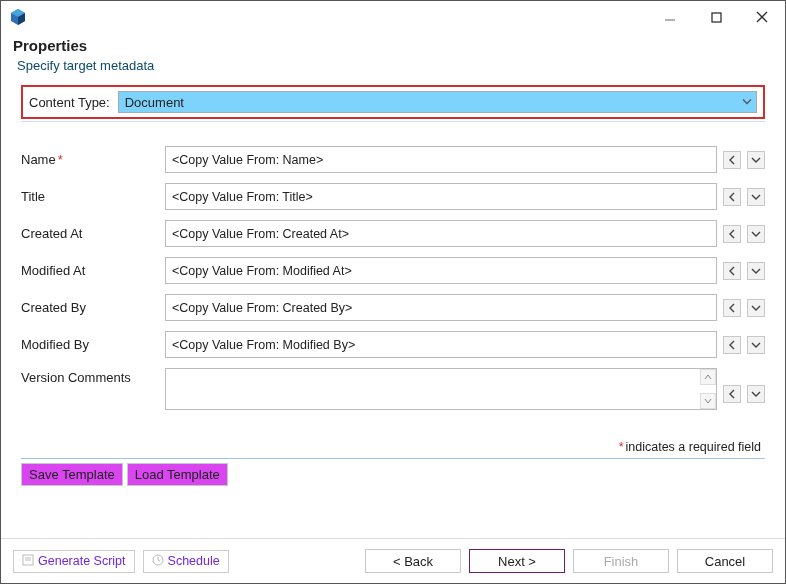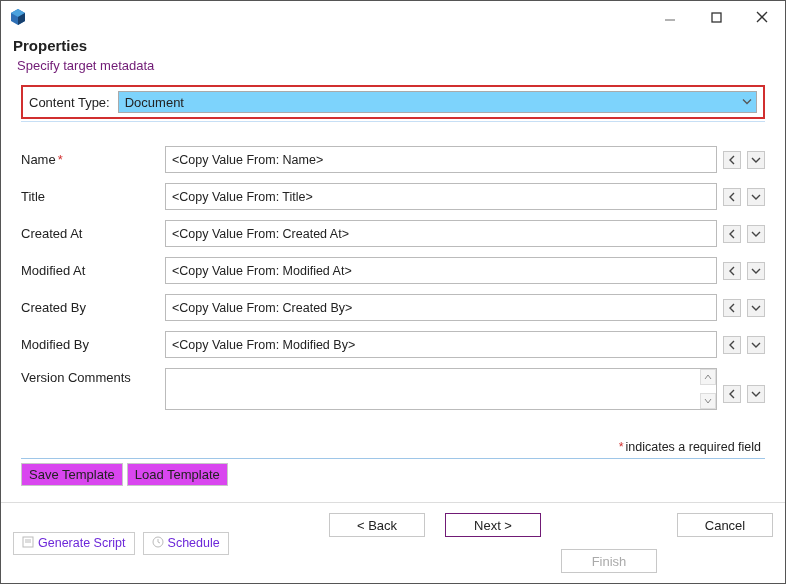--- a/index.html
+++ b/index.html
@@ -37,21 +37,21 @@
     user-select: none;
   }
   .win-btn svg { display:block; }
   .header {
     padding: 4px 12px 6px 12px;
   }
   .header h1 {
     font-size: 15px; font-weight: bold; margin: 0 0 4px 0;
   }
   .header .sub {
-    font-size: 13px; color: #701a75; margin:2px 0 6px 4px;
+    font-size: 13px; color: #0c4a6e; margin:2px 0 6px 4px;
   }
   .content {
     flex: 1;
     padding: 0 20px;
     overflow: hidden;
   }
   .highlight-row {
     border: 2px solid #d12f2f;
     padding: 4px 6px;
     display: flex; align-items: center;
@@ -122,29 +122,29 @@
     border-top:1px solid #ddd;
     padding:10px 12px;
     display:flex; align-items:center; gap:8px;
   }
   .fx-btn {
     border:1px solid #ccc; background:#fff;
     padding:3px 8px; font-size:12.5px;
     display:flex; align-items:center; gap:4px;
     color:#6d28d9; cursor:default;
   }
-  .nav { margin-left:auto; display:flex; gap:20px;}
+  .nav { margin-left:auto; display:flex; gap:8px;}
   .nav-btn {
     width:96px; height:24px;
     border:1px solid #c8c8c8; background:#fff;
     font-size:13px; display:flex; align-items:center; justify-content:center;
     cursor:pointer;
   }
   .nav-btn.primary { border:1px solid #701a75;}
-  .nav-btn.disabled { color:#aaa; cursor:default;margin-top:36px;}
+  .nav-btn.disabled { color:#aaa; cursor:default;}
 </style>
 </head>
 <body>
 
 <div class="window">
 
   <div class="titlebar">
     <span class="logo">
       <svg width="18" height="18" viewBox="0 0 18 18">
         <polygon points="9,1 16,5 16,13 9,17 2,13 2,5" fill="#2e6fb5"></polygon>

